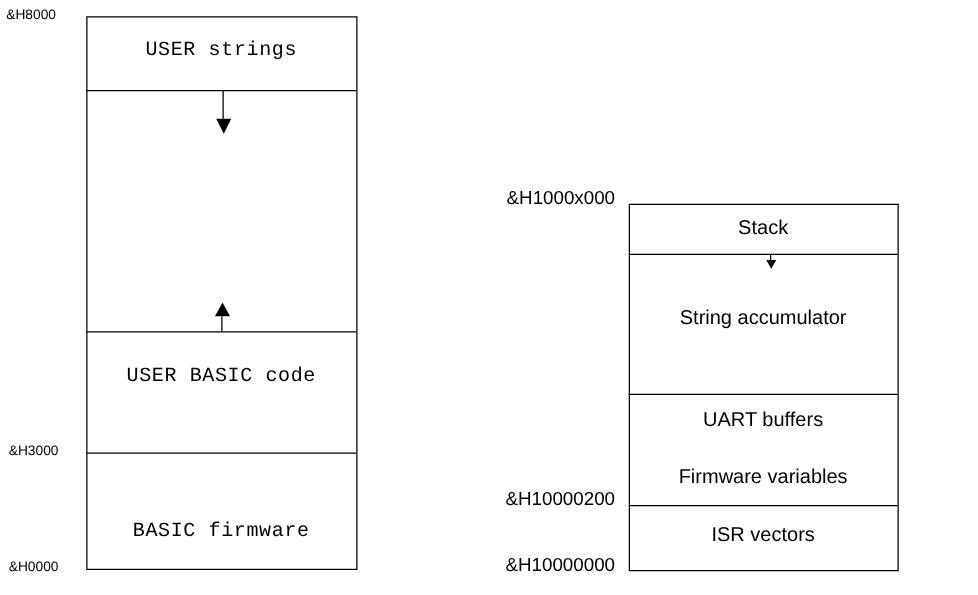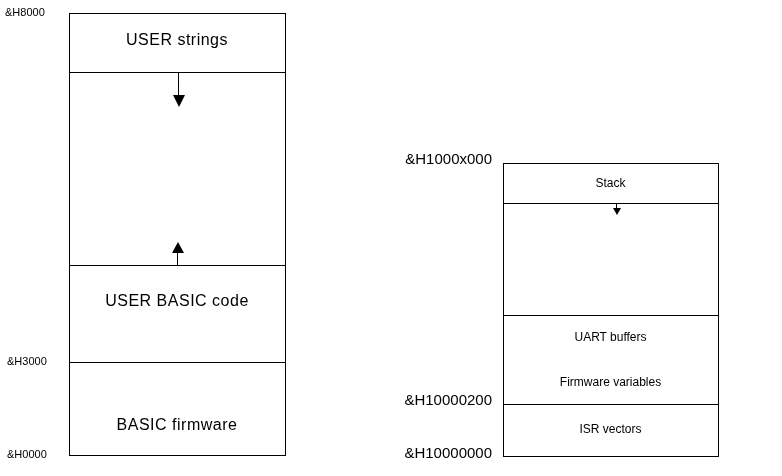--- a/index.html
+++ b/index.html
@@ -24,21 +24,21 @@
     width: 215px; height: 441px;
     border: 1px solid #000000;
   }
   .left-sec-line-1 { left: 69px; top: 72px;  width: 216px; height: 0; border-top: 1px solid #000; }
   .left-sec-line-2 { left: 69px; top: 265px; width: 216px; height: 0; border-top: 1px solid #000; }
   .left-sec-line-3 { left: 69px; top: 362px; width: 216px; height: 0; border-top: 1px solid #000; }
 
   .left-text {
     left: 69px; width: 216px;
     text-align: center;
-    font-family: Liberation Sans, sans-serif;
+    font-family: Liberation Mono, monospace;
     font-size: 16px;
     line-height: 18px;
     letter-spacing: 0.5px;
   }
   .t-user-strings   { top: 31px;  }
   .t-user-basic     { top: 292px; }
   .t-basic-firmware { top: 416px; }
 
   .left-addr {
     font-size: 11px;
@@ -54,21 +54,21 @@
     width: 214px; height: 292px;
     border: 1px solid #000000;
   }
   .right-sec-line-1 { left: 503px; top: 203px; width: 215px; height: 0; border-top: 1px solid #000; }
   .right-sec-line-2 { left: 503px; top: 315px; width: 215px; height: 0; border-top: 1px solid #000; }
   .right-sec-line-3 { left: 503px; top: 404px; width: 215px; height: 0; border-top: 1px solid #000; }
 
   .right-text {
     left: 503px; width: 215px;
     text-align: center;
-    font-size: 12px;
+    font-size: 16px;
     line-height: 16px;
   }
   .t-stack       { top: 175px; }
   .t-string-acc  { top: 247px; }
   .t-user-vars   { top: 286px; }
   .t-uart        { top: 329px; }
   .t-fw-vars     { top: 374px; }
   .t-isr         { top: 421px; }
 
   .right-addr {
@@ -141,20 +141,21 @@
     <div class="head-up"></div>
     <div class="stem"></div>
   </div>
 
   <div class="abs right-box"></div>
   <div class="abs right-sec-line-1"></div>
   <div class="abs right-sec-line-2"></div>
   <div class="abs right-sec-line-3"></div>
 
   <div class="abs right-text t-stack">Stack</div>
+  <div class="abs right-text t-string-acc">String accumulator</div>
   <div class="abs right-text t-uart">UART buffers</div>
   <div class="abs right-text t-fw-vars">Firmware variables</div>
   <div class="abs right-text t-isr">ISR vectors</div>
 
   <div class="abs right-addr a-top">&amp;H1000x000</div>
   <div class="abs right-addr a-200">&amp;H10000200</div>
   <div class="abs right-addr a-000">&amp;H10000000</div>
 
   <div class="arrow arrow-right-down">
     <div class="stem"></div>

